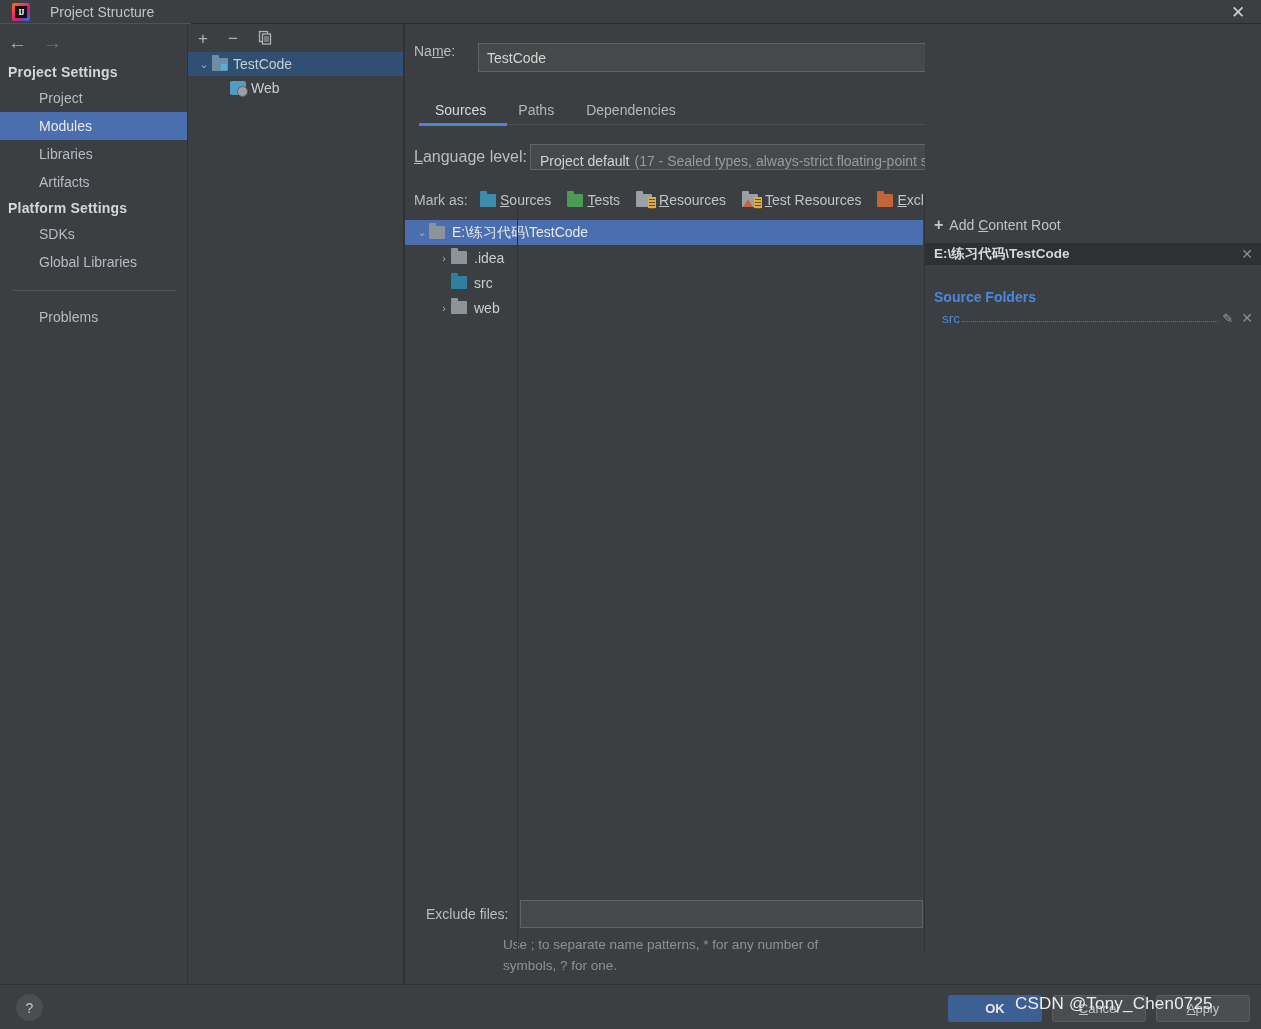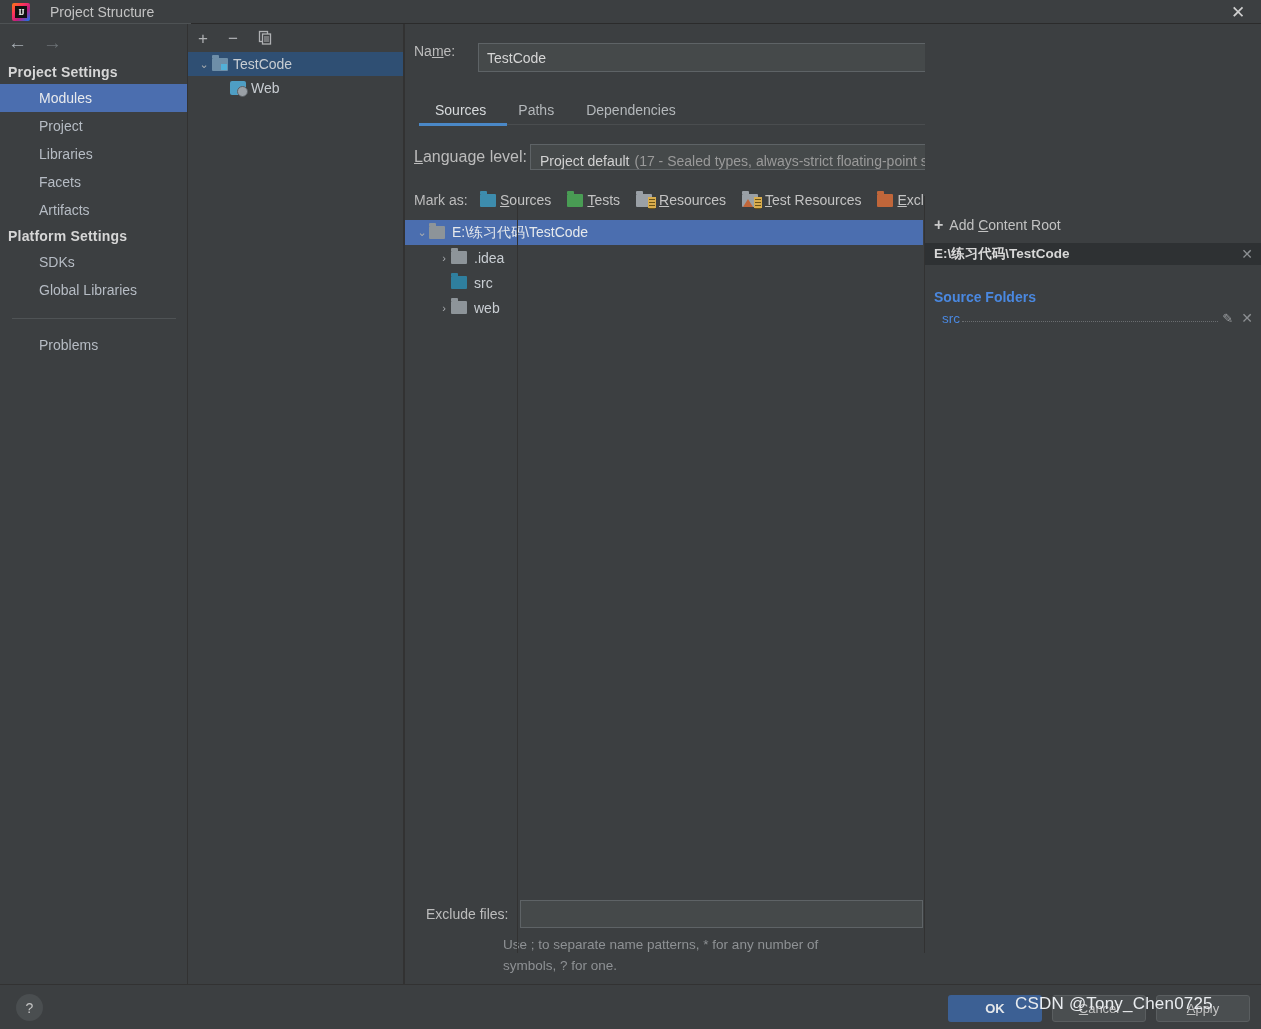--- a/index.html
+++ b/index.html
@@ -255,24 +255,23 @@
 <div id="title-underline"></div>
 <div id="title-underline2"></div>
 
 <div id="sidebar">
   <div id="nav-arrows">
     <span class="nav-arrow" id="nav-back">←</span>
     <span class="nav-arrow" id="nav-fwd">→</span>
   </div>
 
   <div class="side-group">Project Settings</div>
+  <div class="side-item">Project</div>
   <div class="side-item selected">Modules</div>
-  <div class="side-item">Project</div>
   <div class="side-item">Libraries</div>
-  <div class="side-item">Facets</div>
   <div class="side-item">Artifacts</div>
 
   <div class="side-group">Platform Settings</div>
   <div class="side-item">SDKs</div>
   <div class="side-item">Global Libraries</div>
 
   <div id="side-divider"></div>
   <div class="side-item">Problems</div>
 </div>
 <div id="panel-divider-left"></div>

